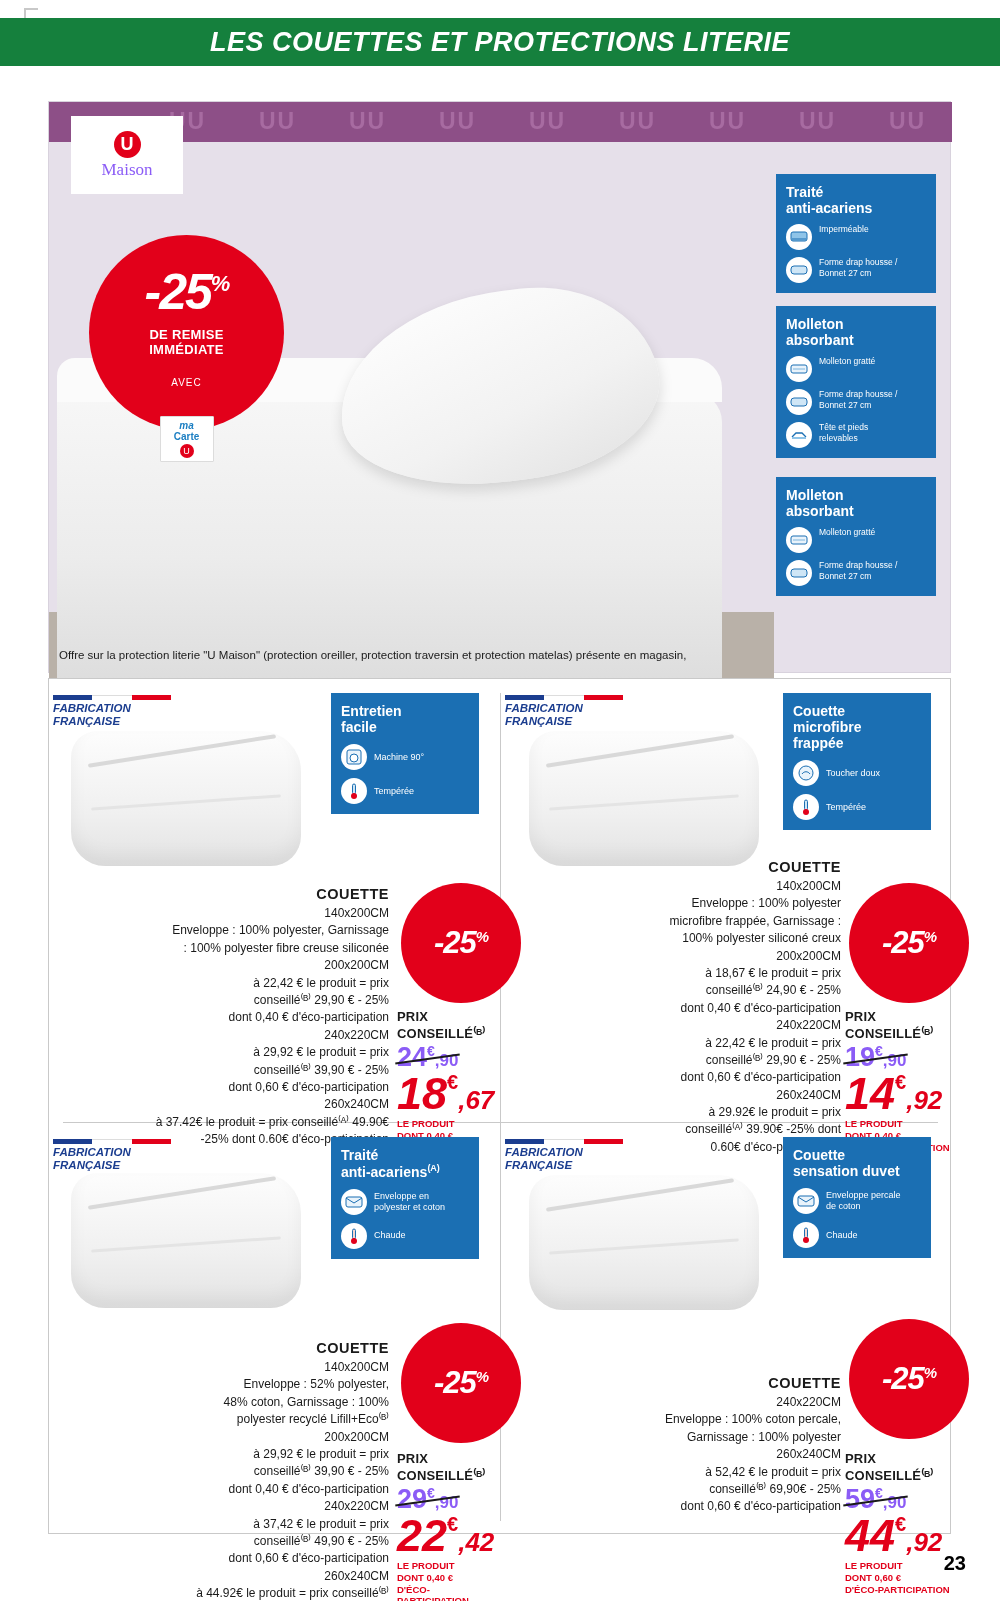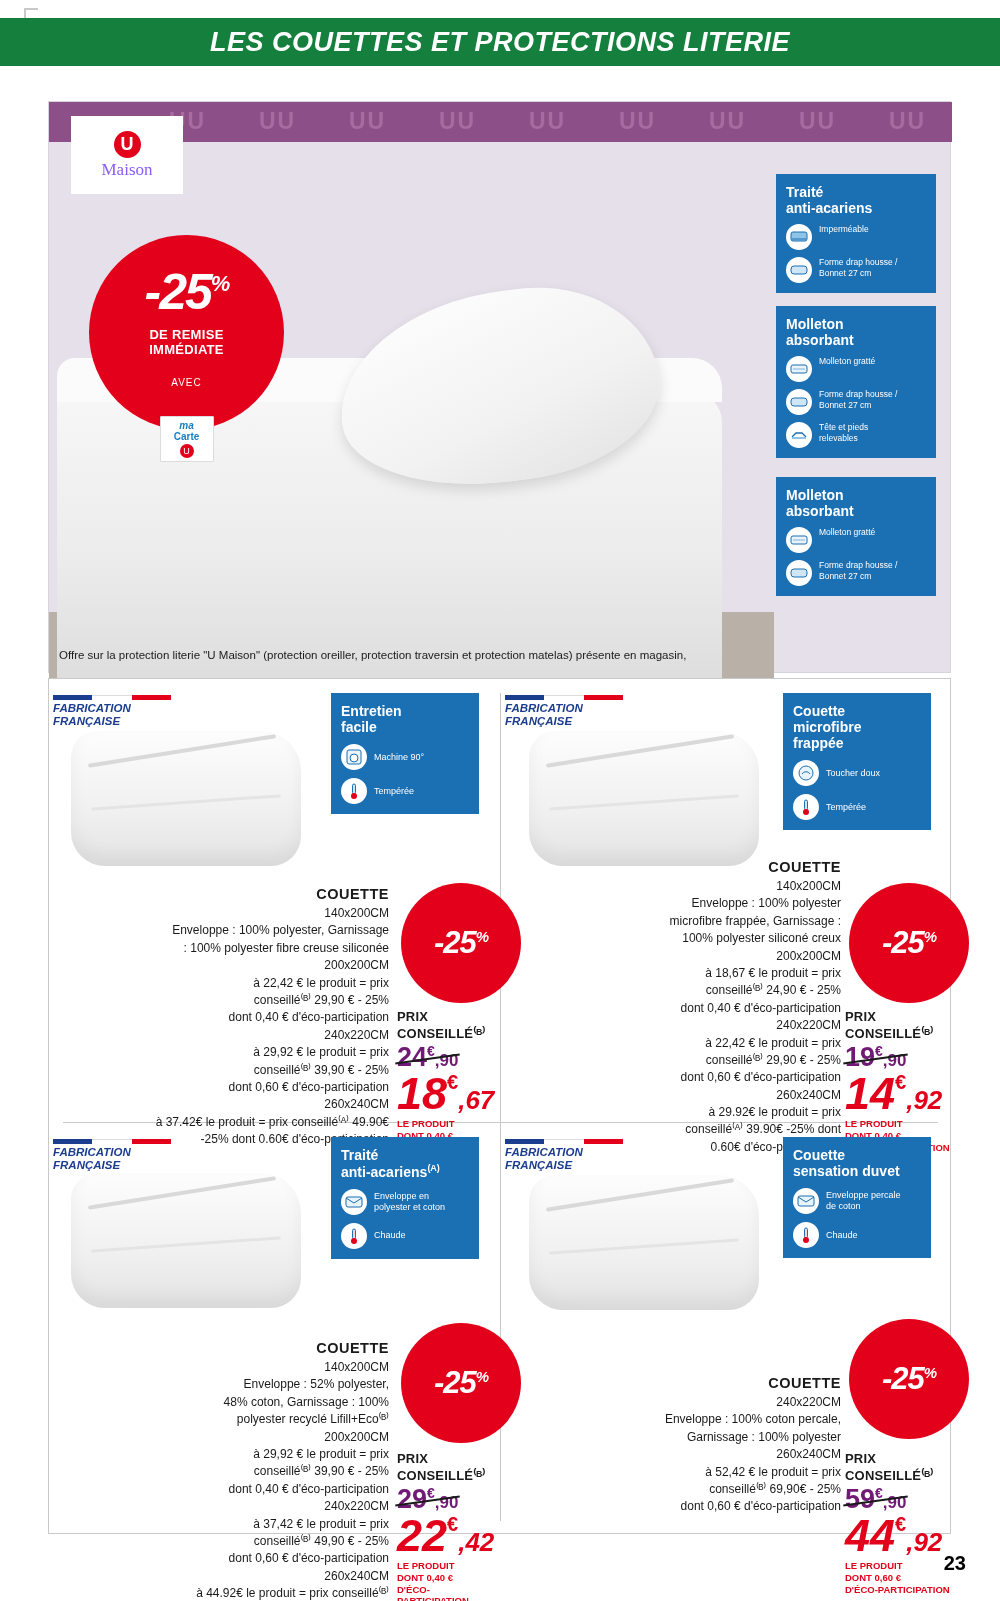--- a/index.html
+++ b/index.html
@@ -169,21 +169,21 @@
 
   .disc{
     position:absolute; width:120px;height:120px;border-radius:50%;background:#e2001a;color:#fff;
     display:flex;align-items:center;justify-content:center;
   }
   .disc span{ font-size:31px;font-weight:bold;font-style:italic;letter-spacing:-1px;}
   .disc span sup{ font-size:15px;}
 
   .pricebl{ position:absolute; text-align:left; }
   .pricebl .pc{ font-size:13px; font-weight:bold; color:#1a1a1a; letter-spacing:.2px;}
-  .pricebl .old{ font-size:27px; font-weight:bold; color:#701a75; position:relative; display:inline-block;}
+  .pricebl .old{ font-size:27px; font-weight:bold; color:#8b5cf6; position:relative; display:inline-block;}
   .pricebl .old .eur{ font-size:14px; vertical-align:super; }
   .pricebl .old:after{ content:""; position:absolute; left:-2px; right:-2px; top:52%; height:2px;
     background:#1a1a1a; transform:rotate(-8deg);}
   .pricebl .new{ color:#e2001a; font-weight:bold; line-height:.95; }
   .pricebl .new .i{ font-size:45px; font-style:italic;}
   .pricebl .new .e{ font-size:20px; vertical-align:top;}
   .pricebl .new .c{ font-size:26px; font-style:italic;}
   .pricebl .foot{ font-size:9.5px; font-weight:bold; color:#e2001a; line-height:1.25; margin-top:2px;}
 
   .pagenum{ position:absolute; right:34px; bottom:26px; font-size:20px; font-weight:bold; color:#000000;}

